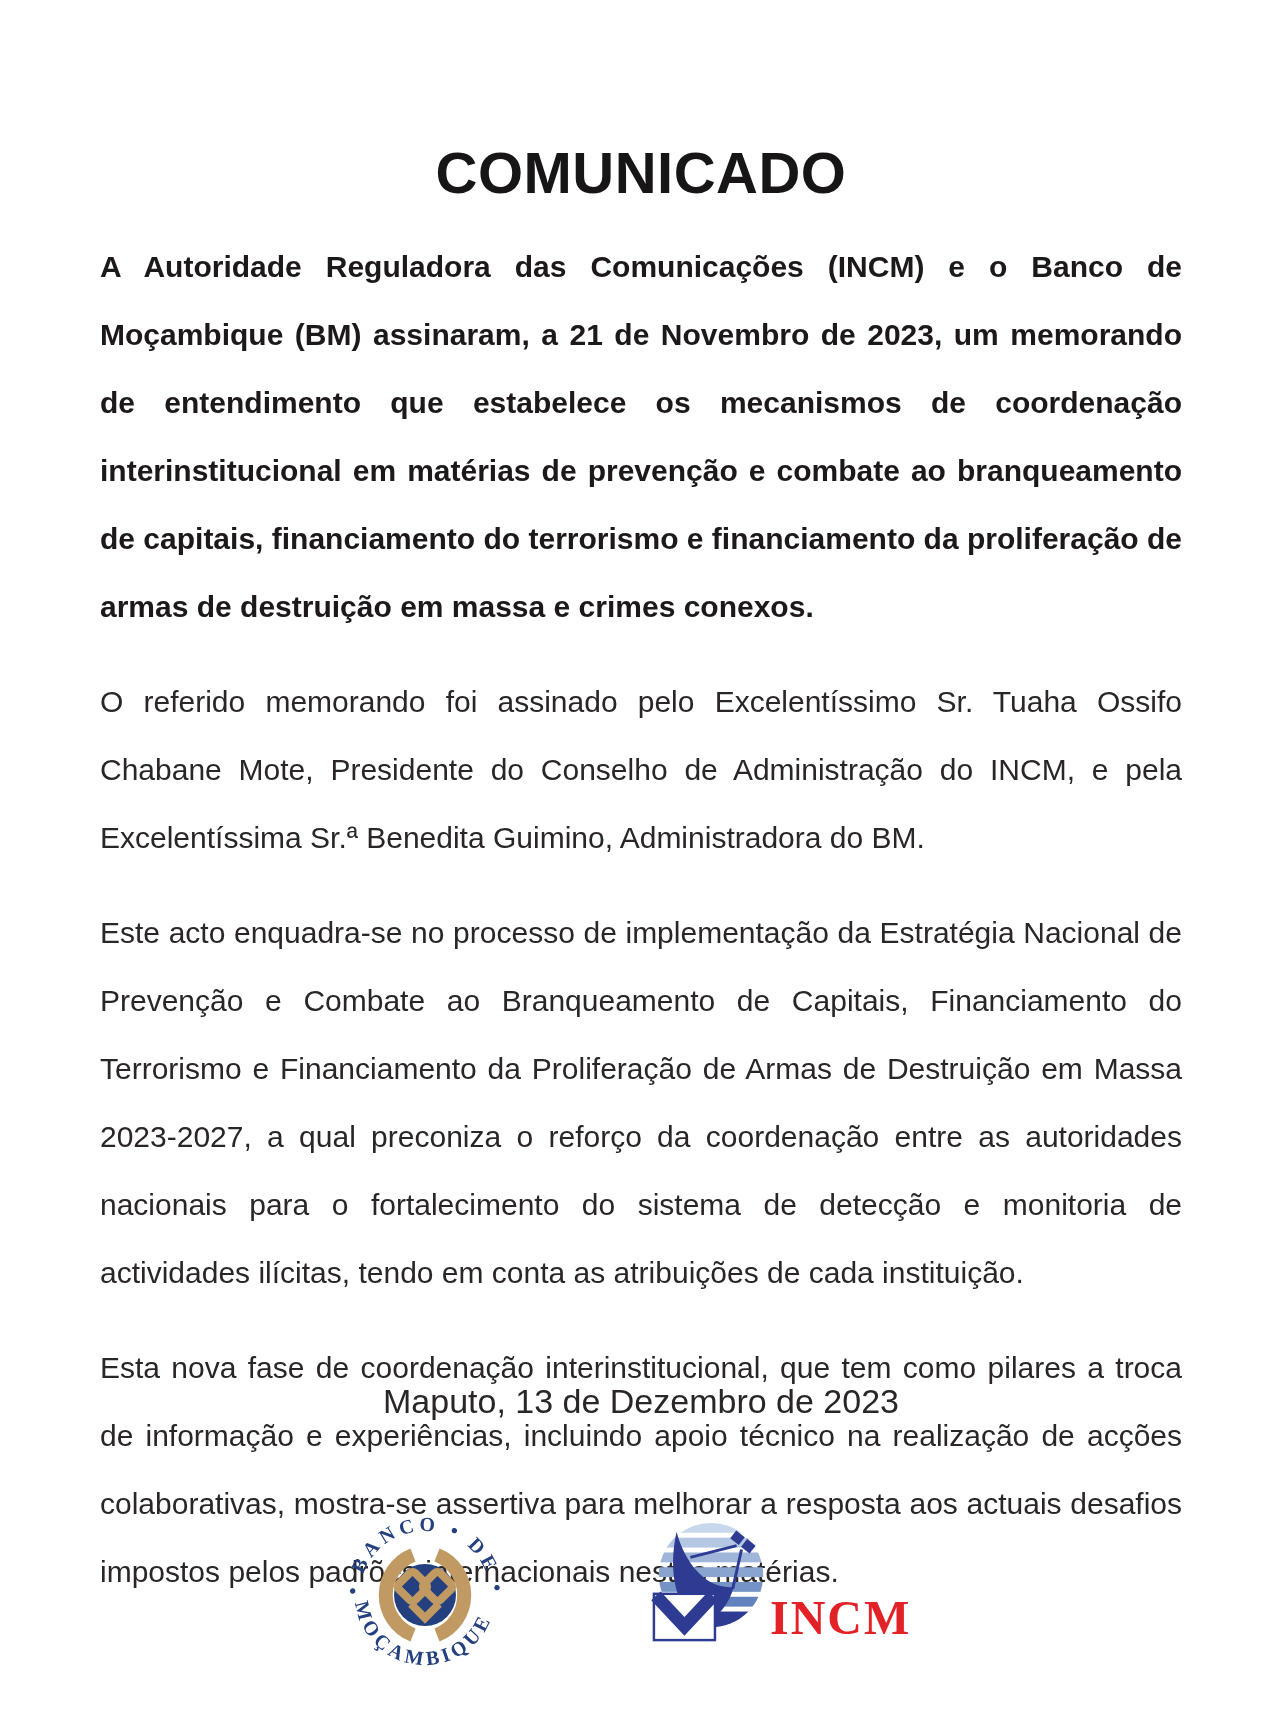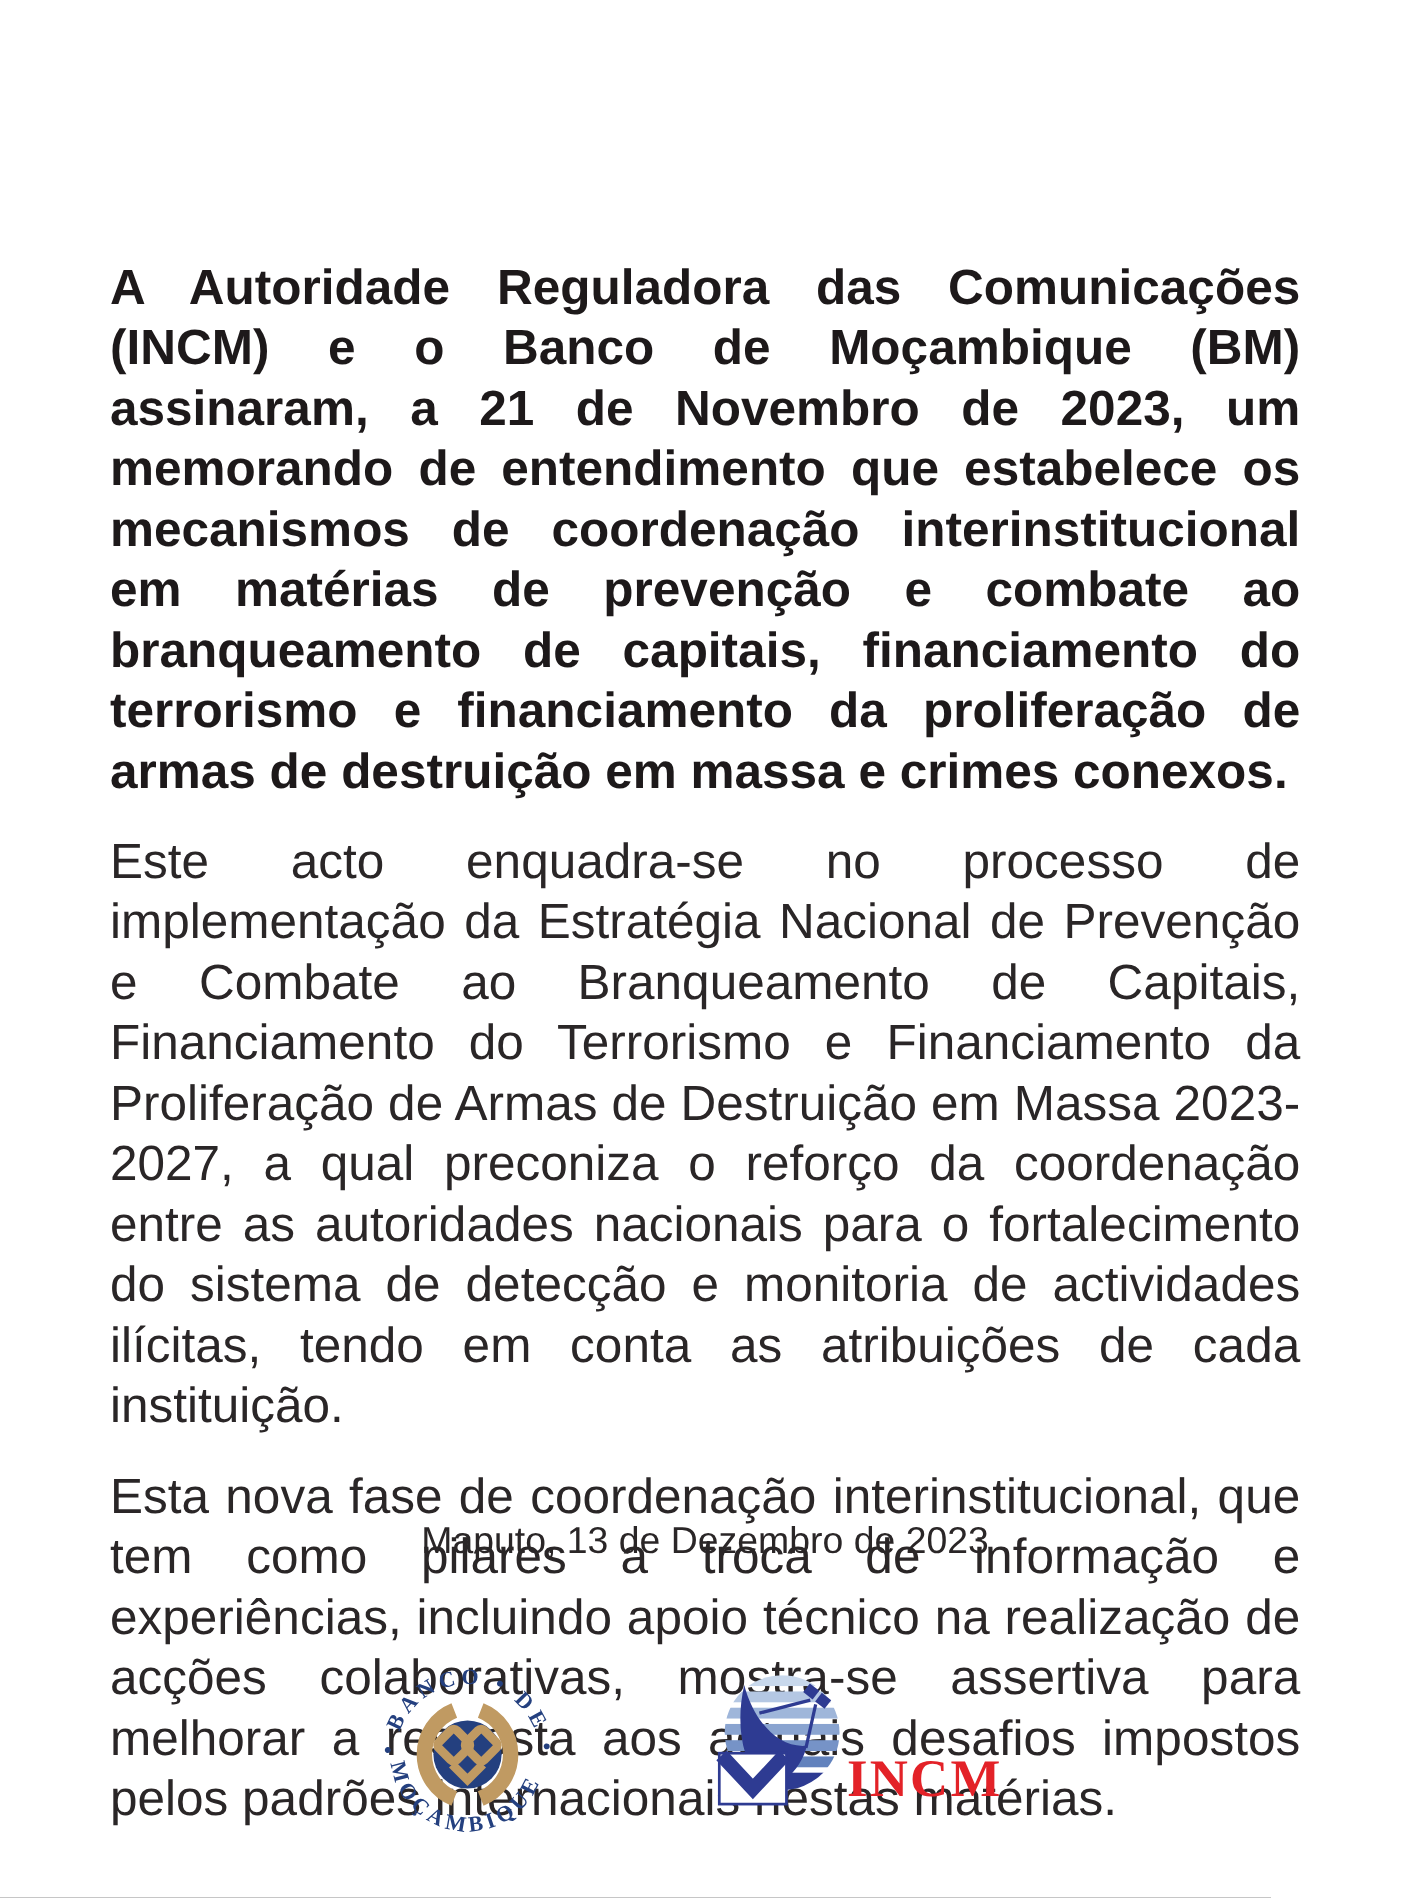--- a/index.html
+++ b/index.html
@@ -17,21 +17,21 @@
     position:absolute;top:100px;left:0;width:100%;
     text-align:center;
     font-size:58px;font-weight:800;letter-spacing:.5px;
     color:#181516;
   }
   .content{
     position:absolute;top:233px;left:100px;width:1082px;
   }
   .content p{
     margin:0 0 27px 0;
-    font-size:45px;line-height:55px;
+    font-size:30px;line-height:68px;
     text-align:justify;text-justify:inter-word;
     color:#2a2627;
   }
   .content p.lead{
     font-weight:700;color:#1d191a;
   }
   .dateline{
     position:absolute;top:1381px;left:0;width:100%;
     text-align:center;font-size:34px;line-height:40px;color:#2a2627;
   }
@@ -43,23 +43,25 @@
     font-family:"Liberation Serif","DejaVu Serif",serif;
     font-weight:700;font-size:48px;letter-spacing:2px;
     color:#e32228;
   }
 </style>
 </head>
 <body>
 
 <div class="page">
 
+  <h1 class="doc-title">COMUNICADO</h1>
 
   <div class="content">
     <p class="lead">A Autoridade Reguladora das Comunicações (INCM) e o Banco de Moçambique (BM) assinaram, a 21 de Novembro de 2023, um memorando de entendimento que estabelece os mecanismos de coordenação interinstitucional em matérias de prevenção e combate ao branqueamento de capitais, financiamento do terrorismo e financiamento da proliferação de armas de destruição em massa e crimes conexos.</p>
+    <p>O referido memorando foi assinado pelo Excelentíssimo Sr. Tuaha Ossifo Chabane Mote, Presidente do Conselho de Administração do INCM, e pela Excelentíssima Sr.ª Benedita Guimino, Administradora do BM.</p>
     <p>Este acto enquadra-se no processo de implementação da Estratégia Nacional de Prevenção e Combate ao Branqueamento de Capitais, Financiamento do Terrorismo e Financiamento da Proliferação de Armas de Destruição em Massa 2023-2027, a qual preconiza o reforço da coordenação entre as autoridades nacionais para o fortalecimento do sistema de detecção e monitoria de actividades ilícitas, tendo em conta as atribuições de cada instituição.</p>
     <p>Esta nova fase de coordenação interinstitucional, que tem como pilares a troca de informação e experiências, incluindo apoio técnico na realização de acções colaborativas, mostra-se assertiva para melhorar a resposta aos actuais desafios impostos pelos padrões internacionais nestas matérias.</p>
   </div>
 
   <div class="dateline">Maputo, 13 de Dezembro de 2023</div>
 
   <svg class="bm-logo" viewBox="0 0 166 176" xmlns="http://www.w3.org/2000/svg" aria-hidden="true">
     <defs>
       <path id="bmArcTop" d="M 17,92 A 66,66 0 1 1 149,92"></path>
       <path id="bmArcBottom" d="M 13,90 A 70,70 0 0 0 153,90"></path>

